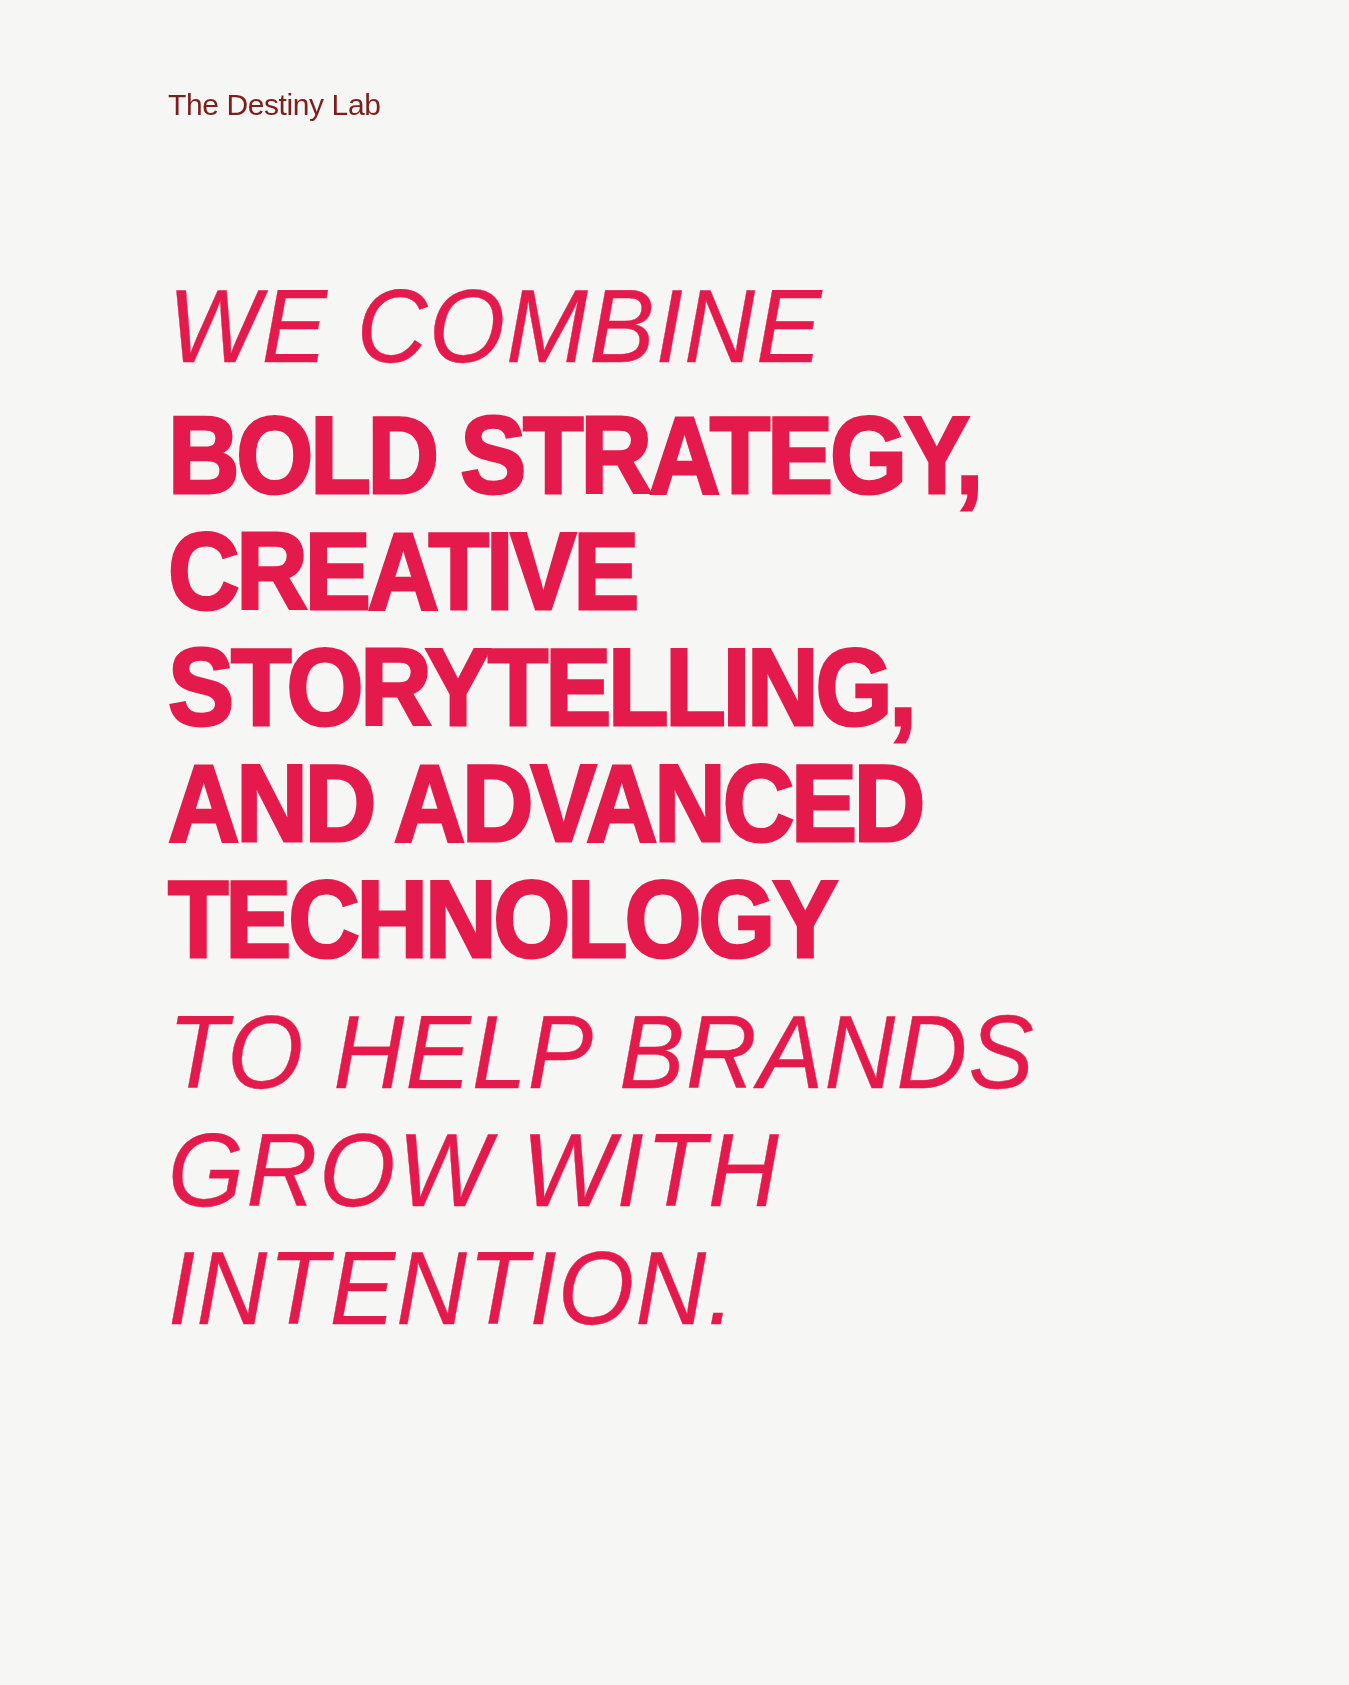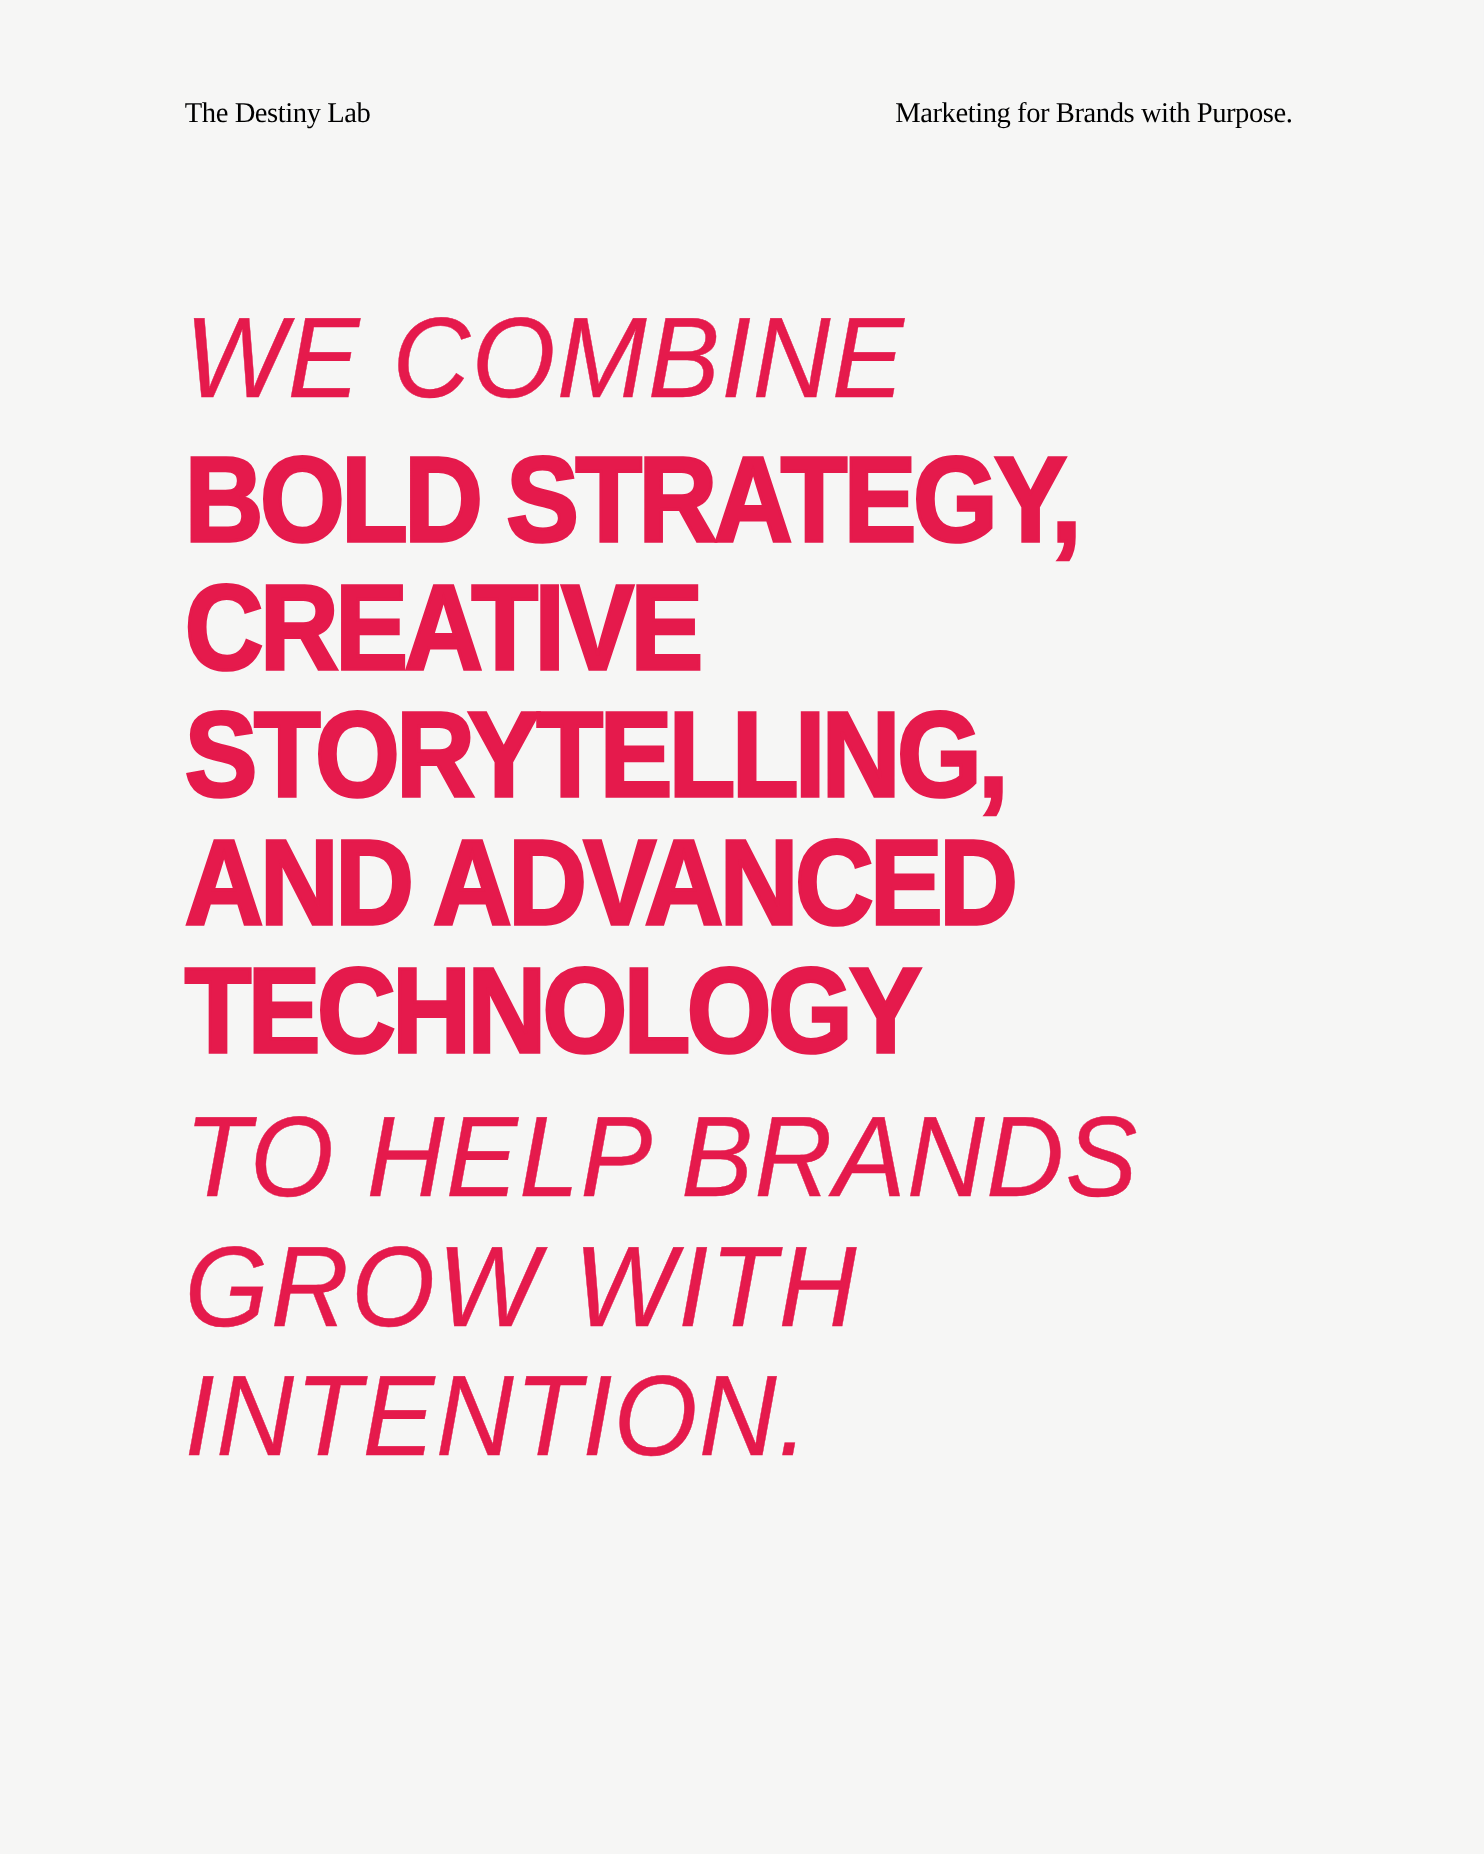--- a/index.html
+++ b/index.html
@@ -24,24 +24,24 @@
   .header {
     position:absolute;
     top:88px;
     left:168px;
     right:168px;
     display:flex;
     justify-content:space-between;
     align-items:baseline;
   }
   .header-item {
-    font-family:Liberation Serif, serif;
-    font-size:26px;
+    font-family:Liberation Sans, sans-serif;
+    font-size:30px;
     font-weight:400;
-    color:#000000;
+    color:#7f1d1d;
     letter-spacing:-0.4px;
     white-space:nowrap;
   }
   .header-right { transform:translateX(-6px); }
 
   
   .headline {
     position:absolute;
     top:274px;
     left:168px;
@@ -87,21 +87,20 @@
   .line.l9 { letter-spacing:1.5px; }
 
 </style>
 </head>
 <body>
 
 <div class="poster">
 
   <div class="header">
     <div class="header-item header-left">The Destiny Lab</div>
-    <div class="header-item header-right">Marketing for Brands with Purpose.</div>
   </div>
 
   <div class="headline">
     <span class="line light l1">WE COMBINE</span>
     <span class="line bold l2">BOLD STRATEGY,</span>
     <span class="line bold l3">CREATIVE</span>
     <span class="line bold l4">STORYTELLING,</span>
     <span class="line bold l5">AND ADVANCED</span>
     <span class="line bold l6">TECHNOLOGY</span>
     <span class="line light l7">TO HELP BRANDS</span>

